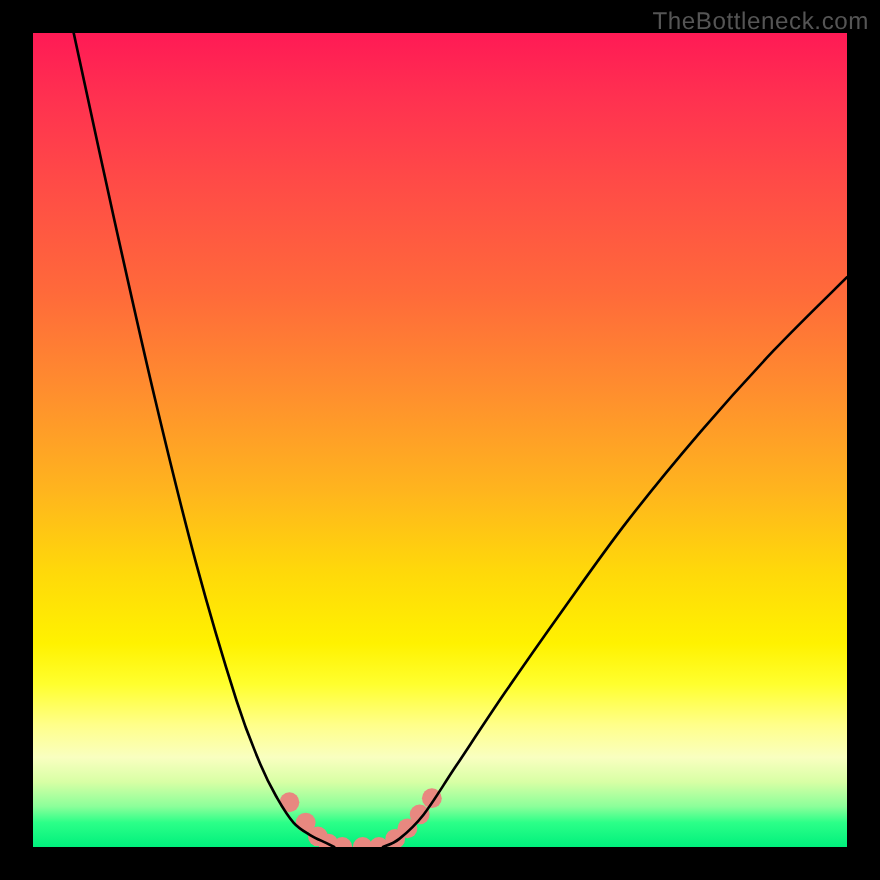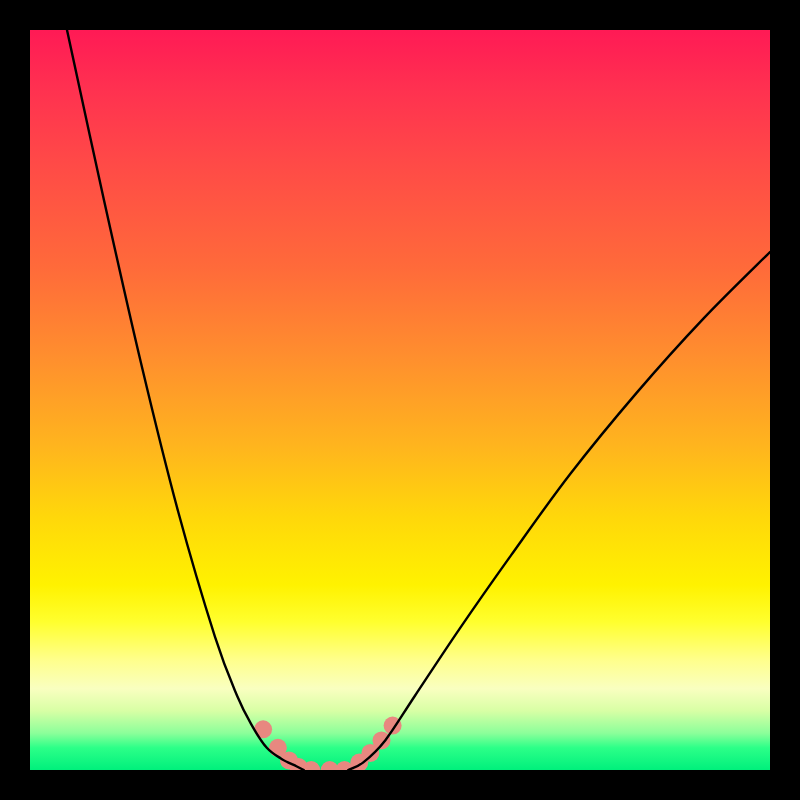--- a/index.html
+++ b/index.html
@@ -61,20 +61,21 @@
     left: 0; top: 0;
     width: 740px;
     height: 740px;
     z-index: 2;
   }
 </style>
 </head>
 <body>
 
 <div class="frame">
+  <div class="watermark">TheBottleneck.com</div>
   <div class="plot">
     <div class="gradient"></div>
     <svg class="curves" viewBox="0 0 740 740">
       <g id="marker-group">
           <circle cx="233.10" cy="699.30" r="9" fill="#e88880"></circle>
           <circle cx="247.90" cy="717.80" r="9" fill="#e88880"></circle>
           <circle cx="259.00" cy="730.38" r="9" fill="#e88880"></circle>
           <circle cx="268.62" cy="737.04" r="9" fill="#e88880"></circle>
           <circle cx="281.20" cy="740.00" r="9" fill="#e88880"></circle>
           <circle cx="299.70" cy="740.00" r="9" fill="#e88880"></circle>

